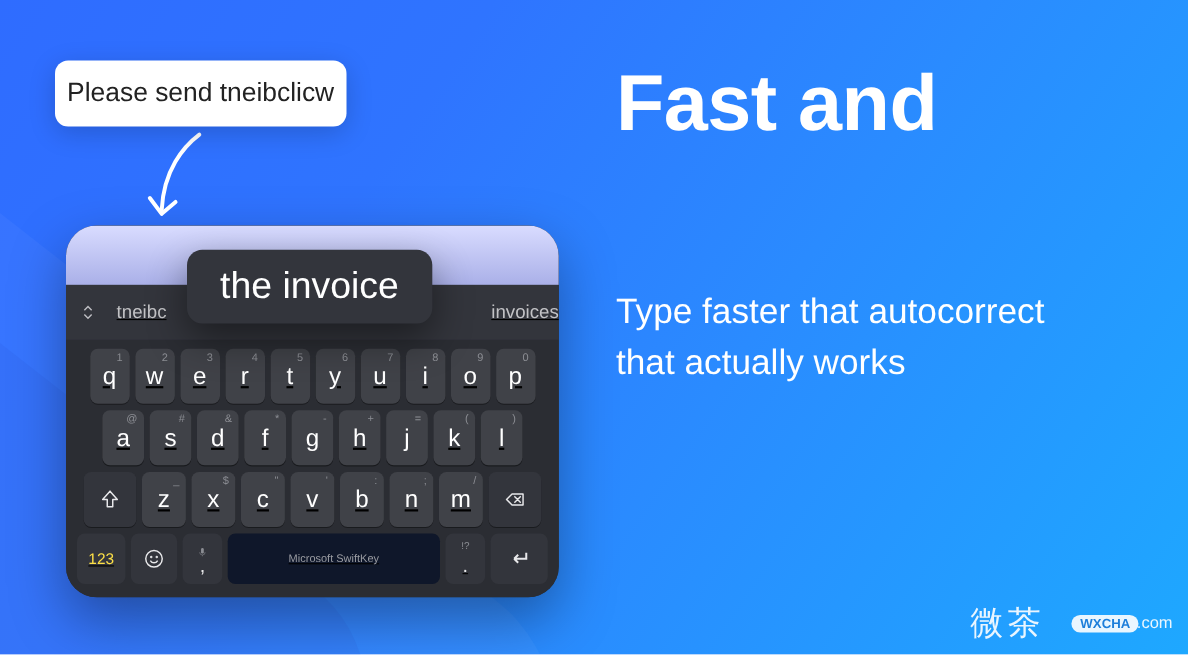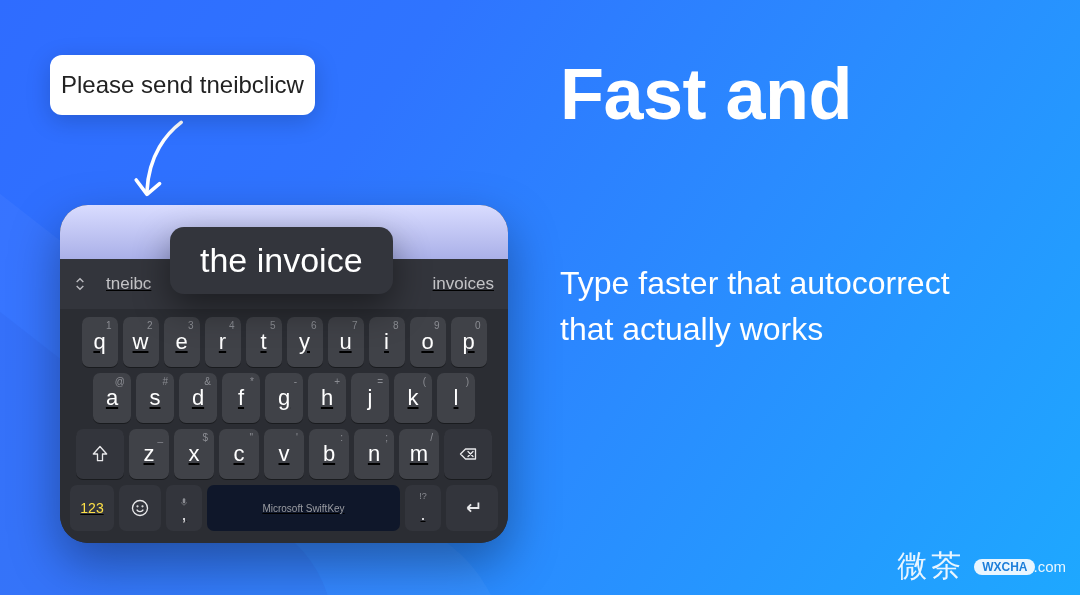--- a/index.html
+++ b/index.html
@@ -51,21 +51,21 @@
     height: 54px; background: linear-gradient(180deg, #d9dcff 0%, #aab0e8 100%);
   }
   .sug-bar {
     height: 50px; background: #33353c; display: flex; align-items: center;
     color: #c3c3c6; font-size: 17px; gap: 0;
   }
   .sug-shift { width: 40px; display:flex; align-items:center; justify-content:center; }
   .sug-shift svg { width: 16px; height: 16px; fill: none; stroke:#bdbdc2; stroke-width:2; }
   .sug-left { flex: 0 0 80px; padding-left: 6px; text-align:left; }
   .sug-mid { flex: 1; text-align:center; }
-  .sug-right { flex: 0 0 86px; text-align:right; padding-right: 14px; }
+  .sug-right { flex: 0 0 86px; text-align:right; }
   .kbd-body { background: #2b2d33; padding: 8px 6px 12px; }
   .krow { display:flex; gap:5px; margin-bottom:6px; justify-content:center; }
   .key {
     background:#404248; border-radius:7px; height:50px; color:#fff;
     display:flex; flex-direction:column; align-items:center; justify-content:center;
     font-size:22px; position:relative; box-shadow: 0 1px 0 rgba(0,0,0,0.4);
   }
   .key .hint { position:absolute; top:3px; right:6px; font-size:10px; color:#8b8d93; }
   .keyw { width:36px; }
   .key-asd { width:38px; }
@@ -87,21 +87,21 @@
   .key-enter { width:52px; background:#33353c; height:46px; border-radius:7px; display:flex; align-items:center; justify-content:center;}
   .key-enter svg { width:22px; height:22px; stroke:#e8e8ea; fill:none; stroke-width:2;}
   
   .popup {
     position:absolute; left:120px; top:172px; background:#33353c; color:#fff;
     font-size:34px; padding:14px 30px; border-radius:14px;
     box-shadow: 0 14px 36px rgba(0,0,0,0.45); z-index:8;
   }
   
   .watermark {
-    position:absolute; right:14px; bottom:8px; display:flex; align-items:center; gap:9px;
+    position:absolute; right:14px; bottom:8px; display:flex; align-items:center; gap:24px;
     color:#fff; opacity:0.9;
   }
   .wm-cn { font-size:30px; letter-spacing:4px; font-weight:300; font-family: "PingFang SC","Microsoft YaHei",sans-serif;}
   .wm-badge { background:#fff; color:#1d7bd7; border-radius:12px; padding:2px 8px; font-size:12px; font-weight:700;}
   .wm-com { font-size:15px; margin-left:-2px;}
 </style>
 </head>
 <body>
 
 <div class="stage">

